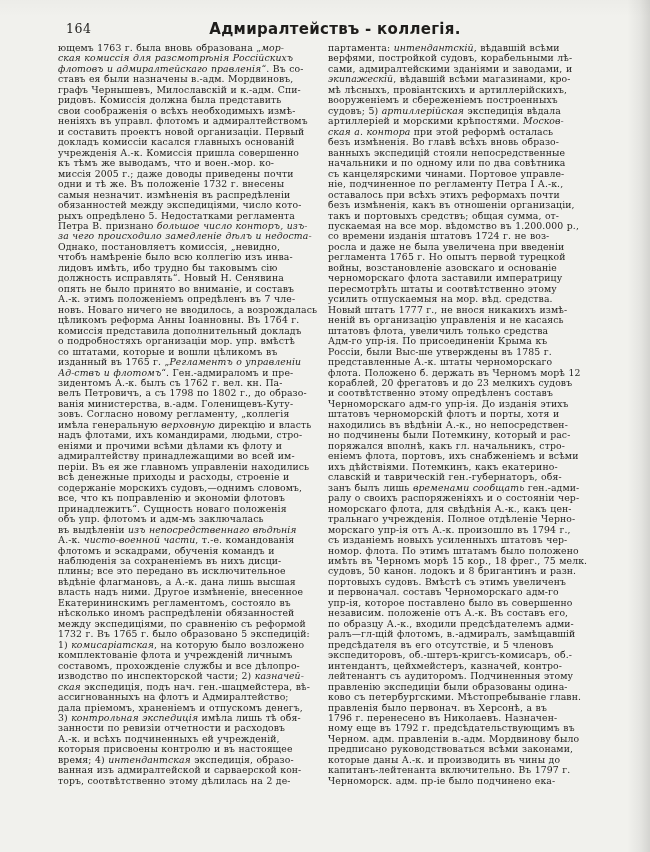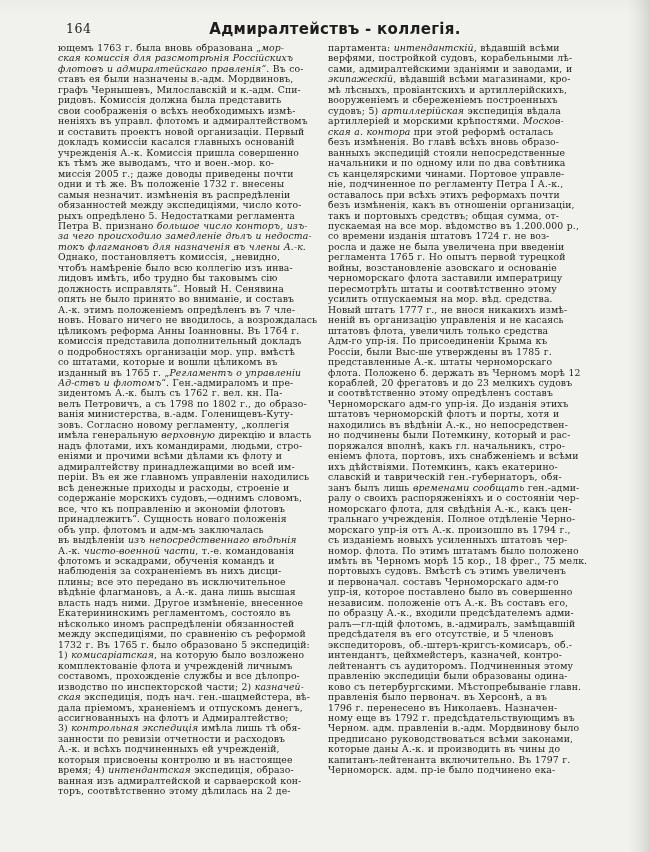--- a/index.html
+++ b/index.html
@@ -100,21 +100,20 @@
         <div class="line">докладъ комиссіи касался главныхъ основаній</div>
         <div class="line">учрежденія А.-к. Комиссія пришла совершенно</div>
         <div class="line">къ тѣмъ же выводамъ, что и воен.-мор. ко-</div>
         <div class="line">миссія 2005 г.; даже доводы приведены почти</div>
         <div class="line">одни и тѣ же. Въ положеніе 1732 г. внесены</div>
         <div class="line">самыя незначит. измѣненія въ распредѣленіи</div>
         <div class="line">обязанностей между экспедиціями, число кото-</div>
         <div class="line">рыхъ опредѣлено 5. Недостатками регламента</div>
         <div class="line">Петра В. признано <i>большое число конторъ, изъ-</i></div>
         <div class="line"><i>за чего происходило замедленіе дѣлъ и недоста-</i></div>
-        <div class="line"><i>токъ флагмановъ для назначенія въ члены А.-к.</i></div>
         <div class="line">Однако, постановляетъ комиссія, „невидно,</div>
         <div class="line">чтобъ намѣреніе было всю коллегію изъ инва-</div>
         <div class="line">лидовъ имѣть, ибо трудно бы таковымъ сію</div>
         <div class="line">должность исправлять“. Новый Н. Сенявина</div>
         <div class="line">опять не было принято во вниманіе, и составъ</div>
         <div class="line">А.-к. этимъ положеніемъ опредѣленъ въ 7 чле-</div>
         <div class="line">новъ. Новаго ничего не вводилось, а возрождалась</div>
         <div class="line">цѣликомъ реформа Анны Іоанновны. Въ 1764 г.</div>
         <div class="line">комиссія представила дополнительный докладъ</div>
         <div class="line">о подробностяхъ организаціи мор. упр. вмѣстѣ</div>
@@ -144,22 +143,22 @@
         <div class="line">власть надъ ними. Другое измѣненіе, внесенное</div>
         <div class="line">Екатерининскимъ регламентомъ, состояло въ</div>
         <div class="line">нѣсколько иномъ распредѣленіи обязанностей</div>
         <div class="line">между экспедиціями, по сравненію съ реформой</div>
         <div class="line">1732 г. Въ 1765 г. было образовано 5 экспедицій:</div>
         <div class="line">1) <i>комисаріатская</i>, на которую было возложено</div>
         <div class="line">комплектованіе флота и учрежденій личнымъ</div>
         <div class="line">составомъ, прохожденіе службы и все дѣлопро-</div>
         <div class="line">изводство по инспекторской части; 2) <i>казначей-</i></div>
         <div class="line"><i>ская</i> экспедиція, подъ нач. ген.-шацмейстера, вѣ-</div>
+        <div class="line">ассигнованныхъ на флотъ и Адмиралтейство;</div>
         <div class="line">дала пріемомъ, храненіемъ и отпускомъ денегъ,</div>
-        <div class="line">ассигнованныхъ на флотъ и Адмиралтейство;</div>
         <div class="line">3) <i>контрольная экспедиція</i> имѣла лишь тѣ обя-</div>
         <div class="line">занности по ревизіи отчетности и расходовъ</div>
         <div class="line">А.-к. и всѣхъ подчиненныхъ ей учрежденій,</div>
         <div class="line">которыя присвоены контролю и въ настоящее</div>
         <div class="line">время; 4) <i>интендантская</i> экспедиція, образо-</div>
         <div class="line">ванная изъ адмиралтейской и сарваерской кон-</div>
         <div class="line">торъ, соотвѣтственно этому дѣлилась на 2 де-</div>
       </div>
     <div class="col">
         <div class="line">партамента: <i>интендантскій</i>, вѣдавшій всѣми</div>
@@ -205,20 +204,21 @@
         <div class="line">ихъ дѣйствіями. Потемкинъ, какъ екатерино-</div>
         <div class="line">славскій и таврическій ген.-губернаторъ, обя-</div>
         <div class="line">занъ былъ лишь <i>временами сообщать</i> ген.-адми-</div>
         <div class="line">ралу о своихъ распоряженіяхъ и о состояніи чер-</div>
         <div class="line">номорскаго флота, для свѣдѣнія А.-к., какъ цен-</div>
         <div class="line">тральнаго учрежденія. Полное отдѣленіе Черно-</div>
         <div class="line">морскаго упр-ія отъ А.-к. произошло въ 1794 г.,</div>
         <div class="line">съ изданіемъ новыхъ усиленныхъ штатовъ чер-</div>
         <div class="line">номор. флота. По этимъ штатамъ было положено</div>
         <div class="line">имѣть въ Черномъ морѣ 15 кор., 18 фрег., 75 мелк.</div>
+        <div class="line">судовъ, 50 канон. лодокъ и 8 бригантинъ и разн.</div>
         <div class="line">портовыхъ судовъ. Вмѣстѣ съ этимъ увеличенъ</div>
         <div class="line">и первоначал. составъ Черноморскаго адм-го</div>
         <div class="line">упр-ія, которое поставлено было въ совершенно</div>
         <div class="line">независим. положеніе отъ А.-к. Въ составъ его,</div>
         <div class="line">по образцу А.-к., входили предсѣдателемъ адми-</div>
         <div class="line">ралъ—гл-щій флотомъ, в.-адмиралъ, замѣщавшій</div>
         <div class="line">предсѣдателя въ его отсутствіе, и 5 членовъ</div>
         <div class="line">экспедиторовъ, об.-штеръ-кригсъ-комисаръ, об.-</div>
         <div class="line">интендантъ, цейхмейстеръ, казначей, контро-</div>
         <div class="line">лейтенантъ съ аудиторомъ. Подчиненныя этому</div>

